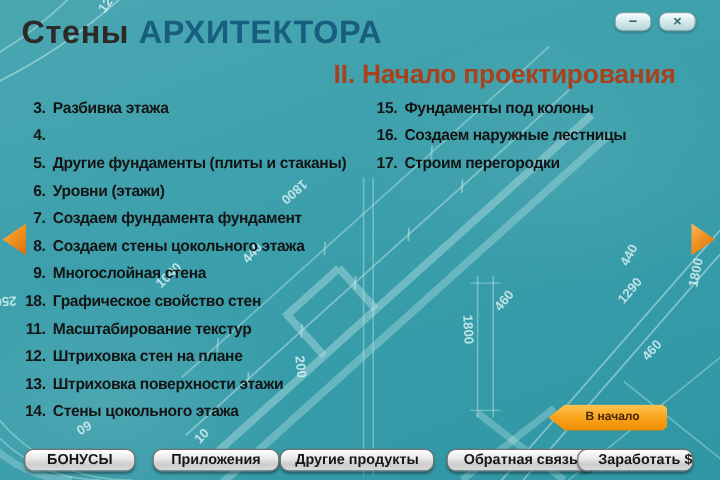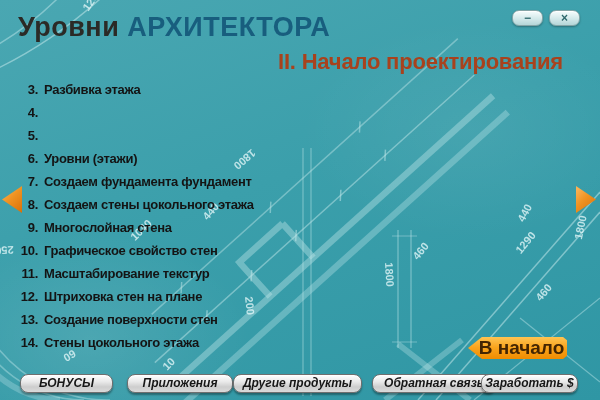--- a/index.html
+++ b/index.html
@@ -47,34 +47,34 @@
   
   .nav-arrow{
     position:absolute;top:186px;width:20px;height:27px;
     background:linear-gradient(135deg,#f9b154 10%,#ef9322 45%,#d96f08 100%);
     filter:drop-shadow(1px 2px 2px rgba(0,0,0,.35));cursor:pointer;
   }
   .arrow-left{left:2px;clip-path:polygon(100% 0,0 50%,100% 100%);}
   .arrow-right{left:576px;clip-path:polygon(0 0,100% 50%,0 100%);}
   
   .home-btn{
-    position:absolute;left:468px;top:337px;width:99px;height:22px;
+    position:absolute;left:457px;top:337px;width:99px;height:22px;
     background:linear-gradient(#ffc452,#f9a41d 48%,#ef8c00);
     clip-path:polygon(0 50%,14% 0,96% 0,100% 15%,100% 85%,96% 100%,14% 100%);
     filter:drop-shadow(1px 2px 2px rgba(0,0,0,.4));
-    color:#432502;font-size:19px;font-weight:bold;text-align:center;line-height:22px;
+    color:#432502;font-size:10px;font-weight:bold;text-align:center;line-height:22px;
     padding-left:8px;box-sizing:border-box;cursor:pointer;
   }
   
   .footer-btn{
     position:absolute;top:374px;height:19px;border-radius:8px;
     background:linear-gradient(#ffffff,#e9e9e9 40%,#cdcdcd 70%,#dadada);
     border:1px solid #6f6f6f;box-shadow:0 2px 2px rgba(0,0,0,.35),inset 0 1px 0 #fff;
     color:#161616;font-size:12px;font-weight:bold;text-align:center;line-height:17px;
-    box-sizing:border-box;cursor:pointer;white-space:nowrap;font-style:italic;
+    box-sizing:border-box;cursor:pointer;white-space:nowrap;
   }
 </style>
 </head>
 <body>
 
 <div class="stage">
 
   <div class="blob blob1"></div>
   <div class="blob blob2"></div>
 
@@ -120,83 +120,98 @@
   <span class="bp-label" style="left:410px;top:254px;transform:rotate(-50deg)">460</span>
   <span class="bp-label" style="left:513px;top:248px;transform:rotate(-50deg)">1290</span>
   <span class="bp-label" style="left:572px;top:238px;transform:rotate(-78deg)">1800</span>
   <span class="bp-label" style="left:395px;top:262px;transform:rotate(87deg)">1800</span>
   <span class="bp-label" style="left:515px;top:218px;transform:rotate(-62deg)">440</span>
   <span class="bp-label" style="left:533px;top:295px;transform:rotate(-48deg)">460</span>
   <span class="bp-label" style="left:78px;top:358px;transform:rotate(150deg)">60</span>
   <span class="bp-label" style="left:160px;top:364px;transform:rotate(-46deg)">10</span>
 
   <div class="app-title">
-    <span class="title-dark">Уровни</span>
+    <span class="title-dark">Стены</span>
     <span class="title-blue">АРХИТЕКТОРА</span>
   </div>
 
   <div class="win-btn btn-min">−</div>
   <div class="win-btn btn-close">×</div>
 
   <div class="section-heading">II. Начало проектирования</div>
 
   <div class="menu-col menu-left">
     <div class="menu-row">
         <span class="num">3.</span>
         <span>Разбивка этажа</span>
       </div>
     <div class="menu-row">
         <span class="num">4.</span>
       </div>
     <div class="menu-row">
         <span class="num">5.</span>
+        <span>Другие фундаменты (плиты и стаканы)</span>
       </div>
     <div class="menu-row">
         <span class="num">6.</span>
         <span>Уровни (этажи)</span>
       </div>
     <div class="menu-row">
         <span class="num">7.</span>
         <span>Создаем фундамента фундамент</span>
       </div>
     <div class="menu-row">
         <span class="num">8.</span>
         <span>Создаем стены цокольного этажа</span>
       </div>
     <div class="menu-row">
         <span class="num">9.</span>
         <span>Многослойная стена</span>
       </div>
     <div class="menu-row">
-        <span class="num">10.</span>
+        <span class="num">18.</span>
         <span>Графическое свойство стен</span>
       </div>
     <div class="menu-row">
         <span class="num">11.</span>
         <span>Масштабирование текстур</span>
       </div>
     <div class="menu-row">
         <span class="num">12.</span>
         <span>Штриховка стен на плане</span>
       </div>
     <div class="menu-row">
         <span class="num">13.</span>
-        <span>Создание поверхности стен</span>
+        <span>Штриховка поверхности этажи</span>
       </div>
     <div class="menu-row">
         <span class="num">14.</span>
         <span>Стены цокольного этажа</span>
       </div>
   </div>
 
+  <div class="menu-col menu-right">
+    <div class="menu-row">
+        <span class="num">15.</span>
+        <span>Фундаменты под колоны</span>
+      </div>
+    <div class="menu-row">
+        <span class="num">16.</span>
+        <span>Создаем наружные лестницы</span>
+      </div>
+    <div class="menu-row">
+        <span class="num">17.</span>
+        <span>Строим перегородки</span>
+      </div>
+  </div>
 
   <div class="nav-arrow arrow-left"></div>
   <div class="nav-arrow arrow-right"></div>
 
   <div class="home-btn">В начало</div>
 
   <div class="footer-btn" style="left:20px;width:93px;">БОНУСЫ</div>
   <div class="footer-btn" style="left:127px;width:106px;">Приложения</div>
   <div class="footer-btn" style="left:233px;width:129px;">Другие продукты</div>
   <div class="footer-btn" style="left:372px;width:124px;">Обратная связь</div>
-  <div class="footer-btn" style="left:481px;width:97px;">Заработать $</div>
+  <div class="footer-btn" style="left:481px;width:97px;text-align:right;">Заработать $</div>
 
 </div>
 
 </body></html>

